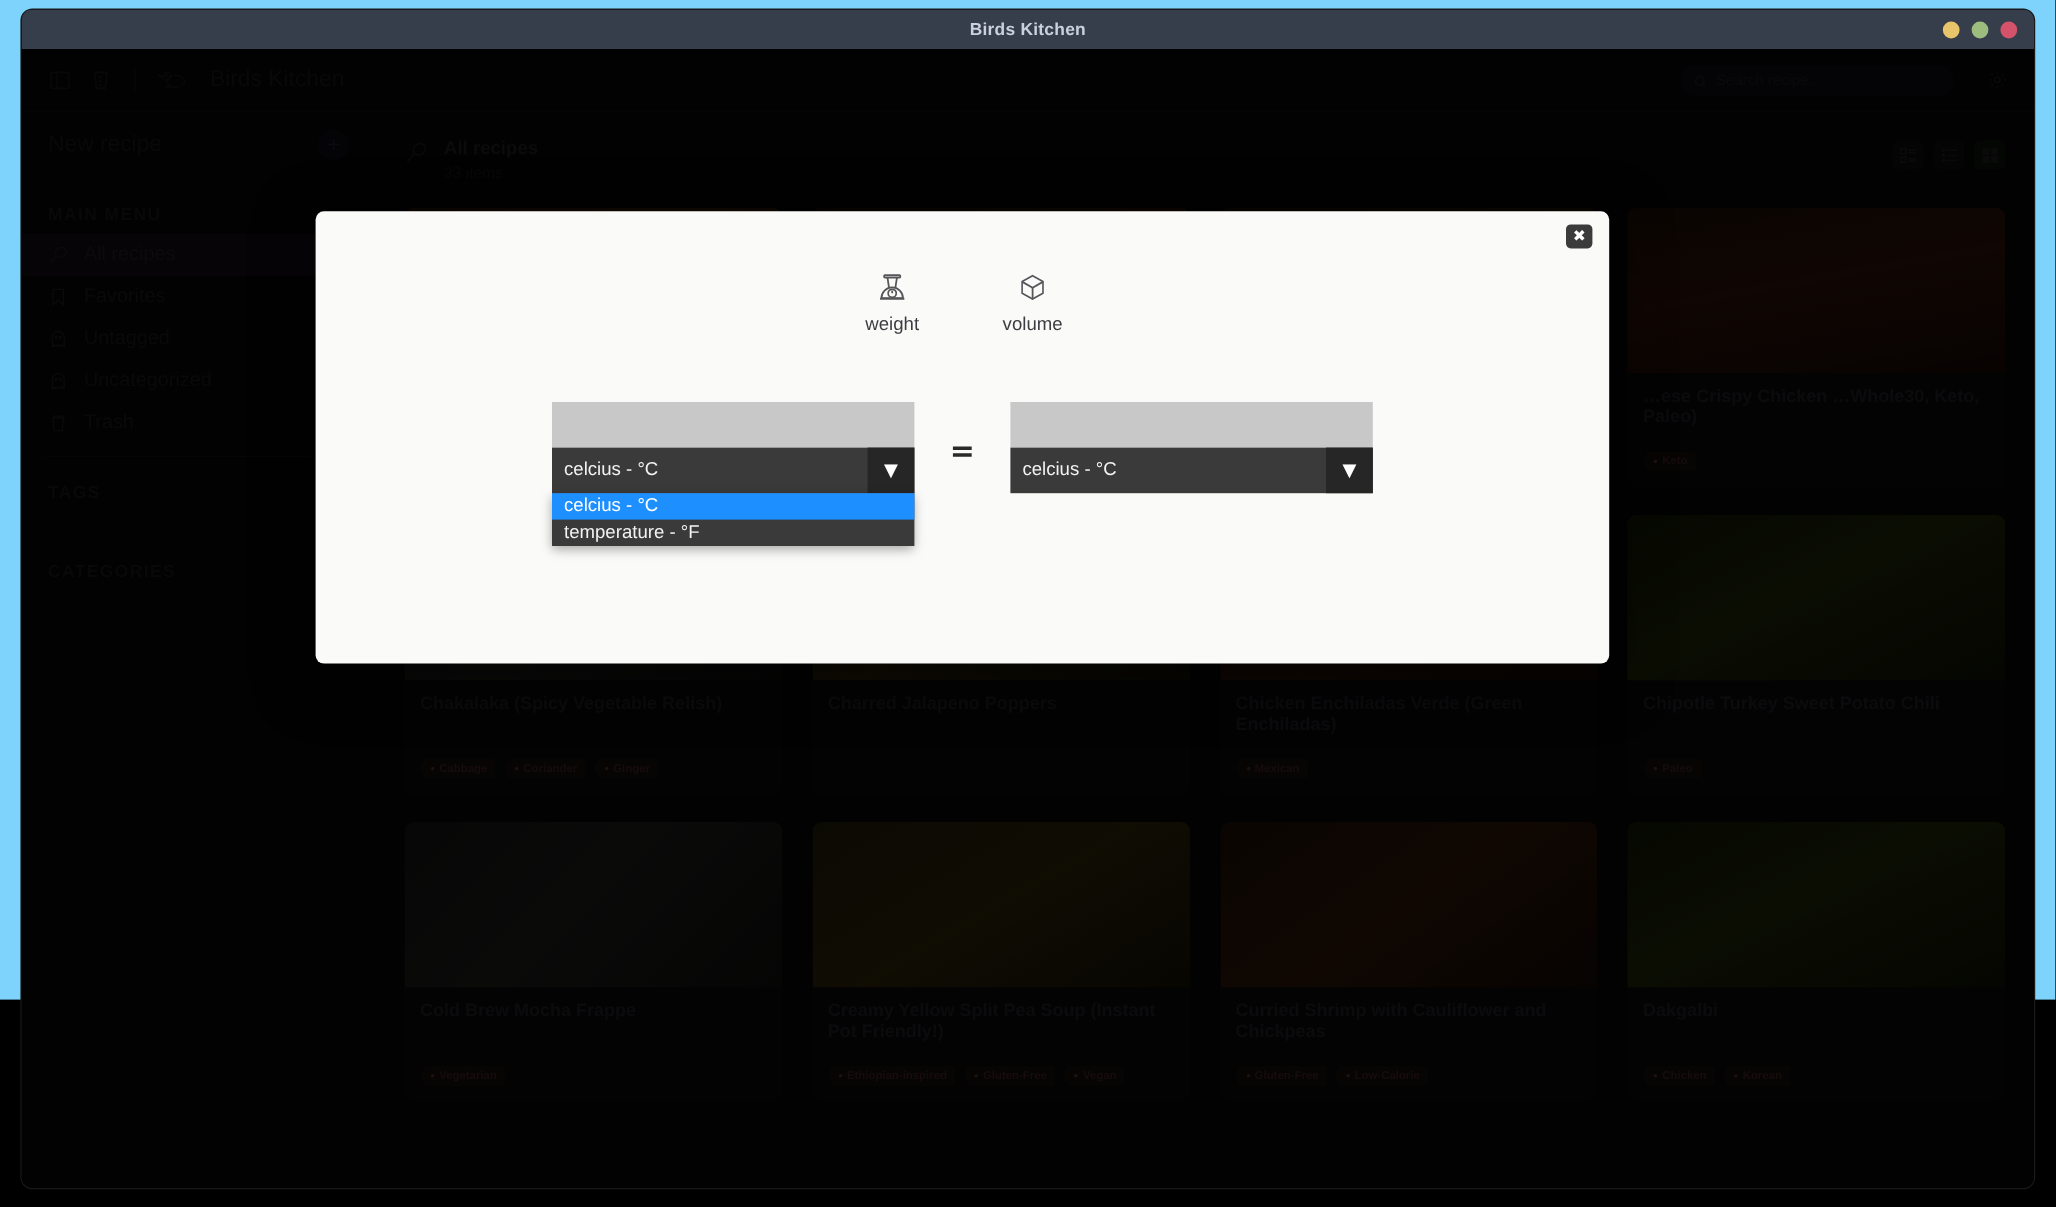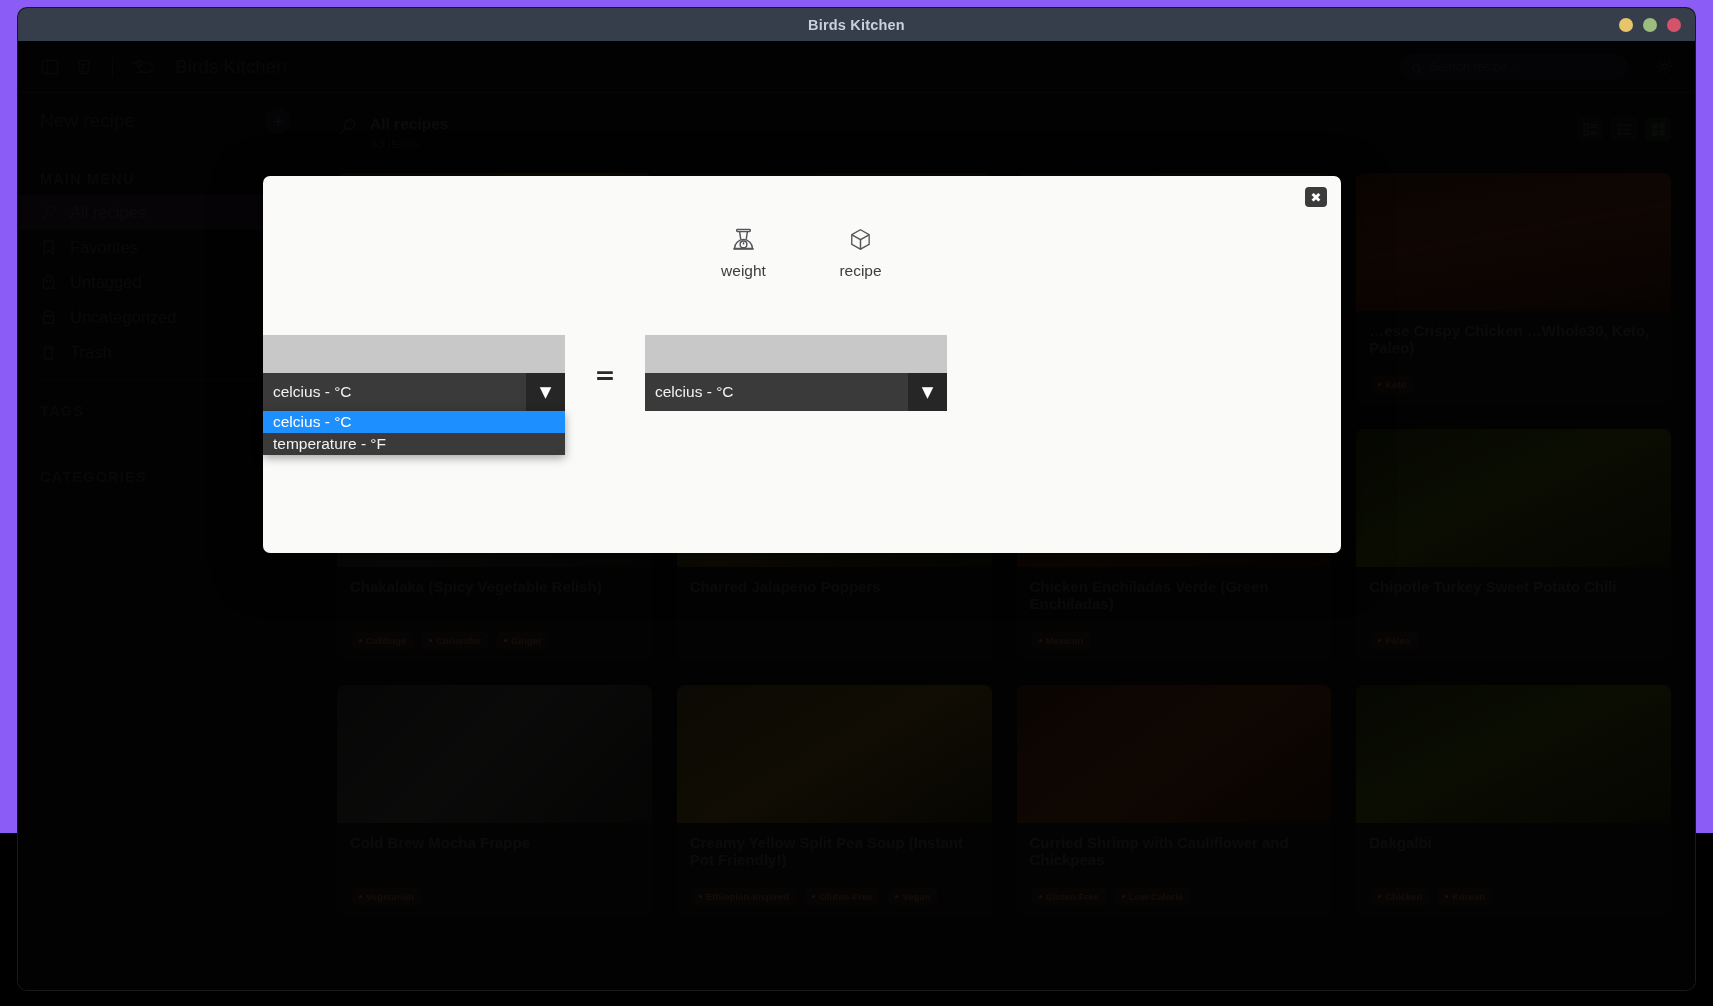--- a/index.html
+++ b/index.html
@@ -2,21 +2,21 @@
 <html><head>
 <meta charset="utf-8">
 <title>Birds Kitchen</title>
 <style>
   * { margin:0; padding:0; box-sizing:border-box; }
   html, body {
     width:1713px; height:1006px;
     background:#000; overflow:hidden;
     font-family:"Liberation Sans", sans-serif;
   }
-  #root { position:relative; width:1713px; height:833px; background:#8b5cf6; }
+  #root { position:relative; width:1713px; height:833px; background:#7dd3fc; }
 
   
   .window {
     position:absolute; left:18px; top:8px;
     width:1677px; height:982px;
     background:#0a0a0a;
     border-radius:9px;
     overflow:hidden;
     box-shadow:0 0 0 1px #1a1a1a;
   }
@@ -146,21 +146,21 @@
   .tab-ic svg { display:block; }
   .tab-label { font-size:15.5px; color:#3c3d41; margin-top:9px; }
   .tab.active .tab-label { color:#2d2e31; }
   .tab .underline { display:none; }
   .tab.active .underline {
     display:block; position:absolute; bottom:-9px; left:50%; transform:translateX(-50%);
     width:97px; height:4px; background:#f5a31a; border-radius:1px;
   }
 
   .conv-row {
-    display:flex; align-items:flex-start; 
+    display:flex; align-items:flex-start; justify-content:center;
     margin-top:51px; gap:0;
   }
   .conv-block { width:302px; position:relative; }
   .conv-input {
     width:100%; height:38px; background:#c8c8c8; border:none; outline:none;
     font-size:16px; color:#222; padding:0 10px;
     font-family:"Liberation Sans", sans-serif;
   }
   .sel-wrap { position:relative; width:100%; }
   .sel-btn {
@@ -558,21 +558,21 @@
 
 
         <div class="tab">
           <span class="tab-ic">
             <svg width="27" height="27" viewBox="0 0 24 24" fill="none" stroke="currentColor" stroke-width="1.3">
               <path d="M12 2.6 L20.4 7.3 L20.4 16.7 L12 21.4 L3.6 16.7 L3.6 7.3 Z" transform="scale(0.92) translate(1,1)"></path>
               <path d="M4.4 7.9 L12 12.2 L19.6 7.9"></path>
                 <path d="M12 12.2 L12 20.8"></path>
             </svg>
           </span>
-          <span class="tab-label">recipe</span>
+          <span class="tab-label">volume</span>
 
         </div>
       </div>
 
       <div class="conv-row">
 
         <div class="conv-block">
           <input class="conv-input" type="text" value="" style="">
           <div class="sel-wrap">
             <div class="sel-btn">

